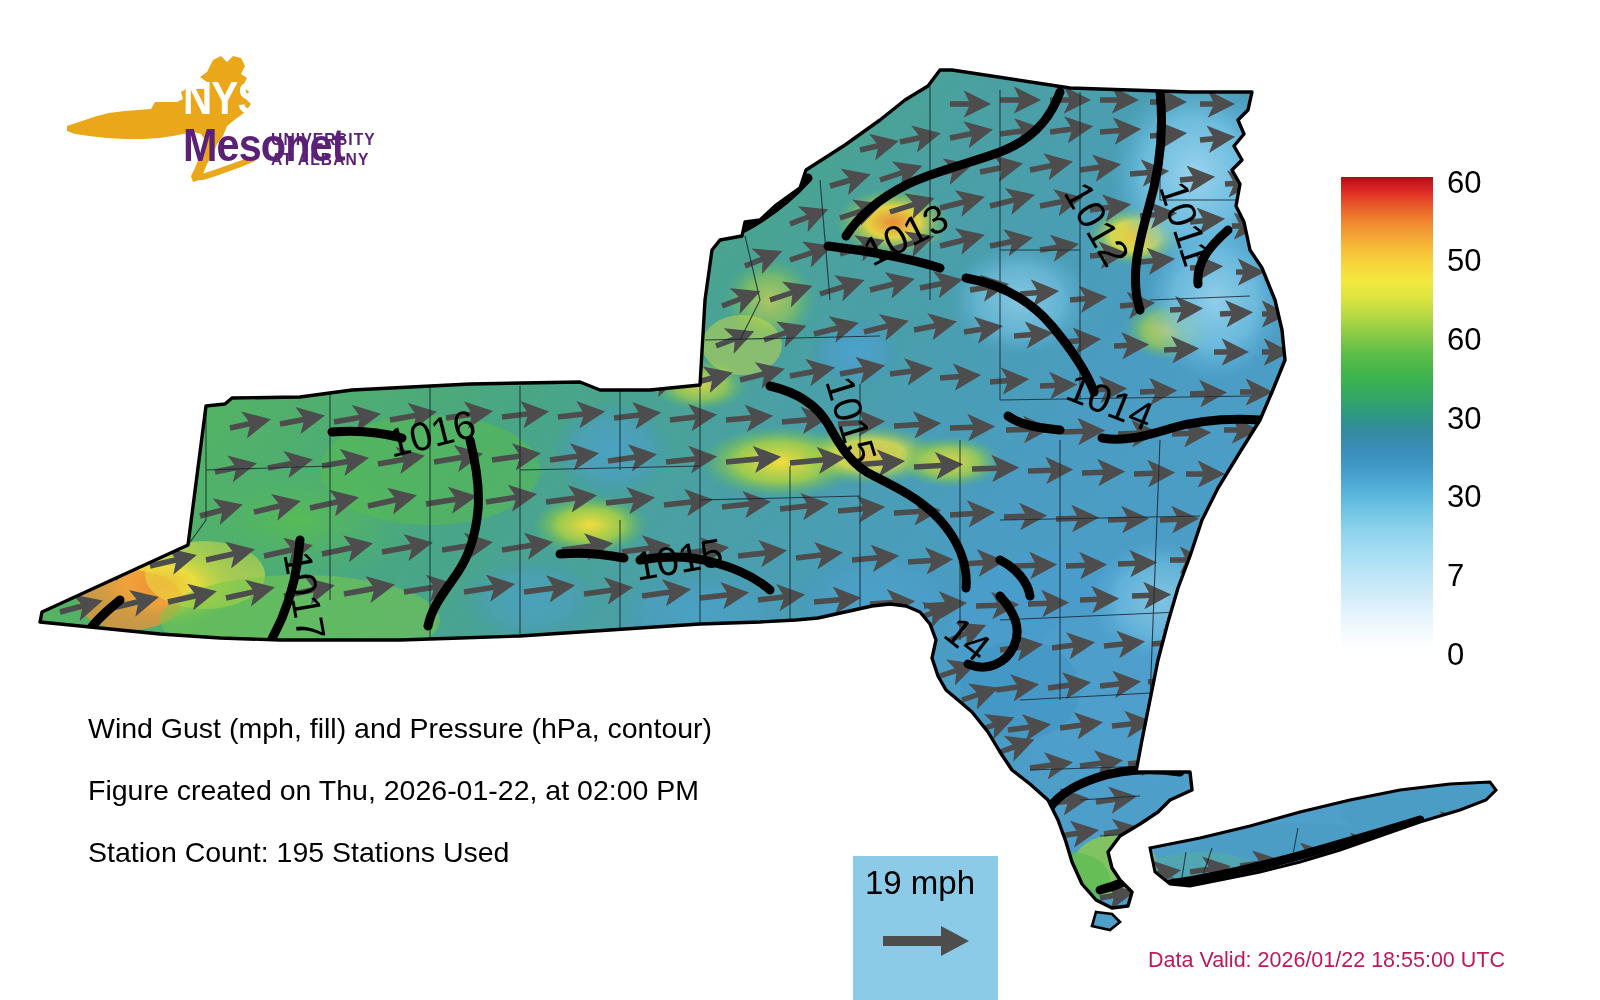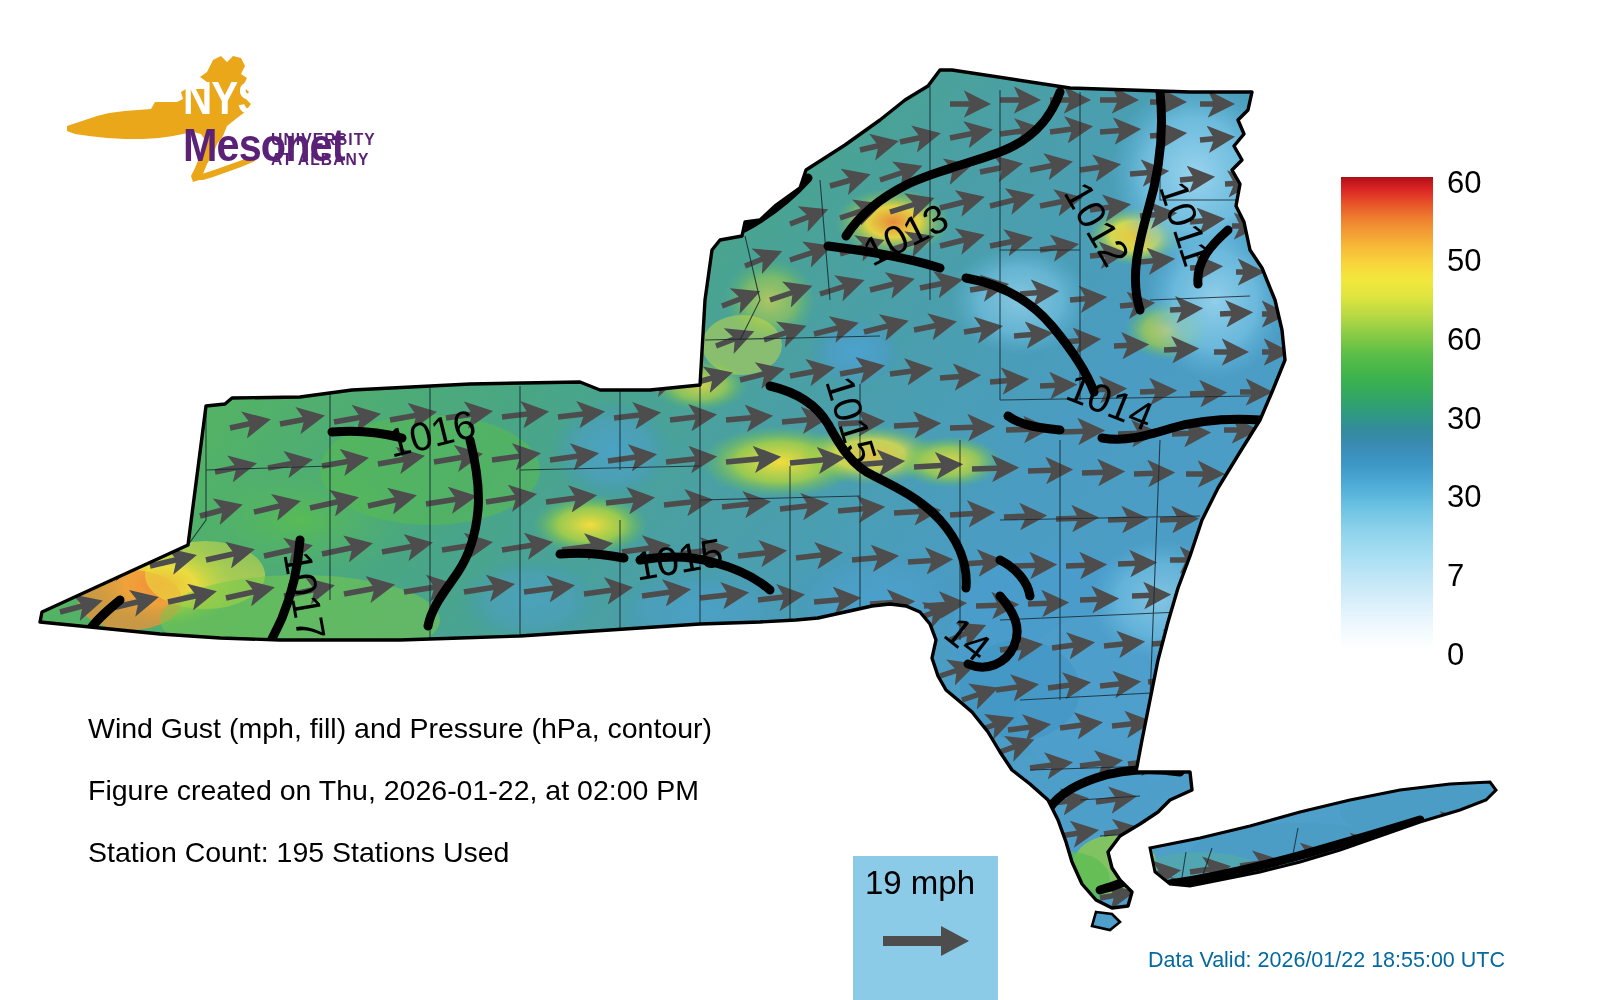--- a/index.html
+++ b/index.html
@@ -73,21 +73,21 @@
     position:absolute; left:12px; top:8px;
     font-family:"Liberation Sans", sans-serif;
     font-size:33px; color:#000; white-space:nowrap;
   }
   #wind-legend-arrow { position:absolute; left:28px; top:62px; }
 
   
   #data-valid {
     position:absolute; left:1148px; top:948px;
     font-family:"Liberation Sans", sans-serif;
-    font-size:21.5px; color:#0369a1; white-space:nowrap;
+    font-size:21.5px; color:#be185d; white-space:nowrap;
   }
 </style>
 </head>
 <body>
 
 <div id="page">
 
   <div id="map-wrap">
     <svg id="map-svg" width="1600" height="1000" viewBox="0 0 1600 1000">
       <defs>

